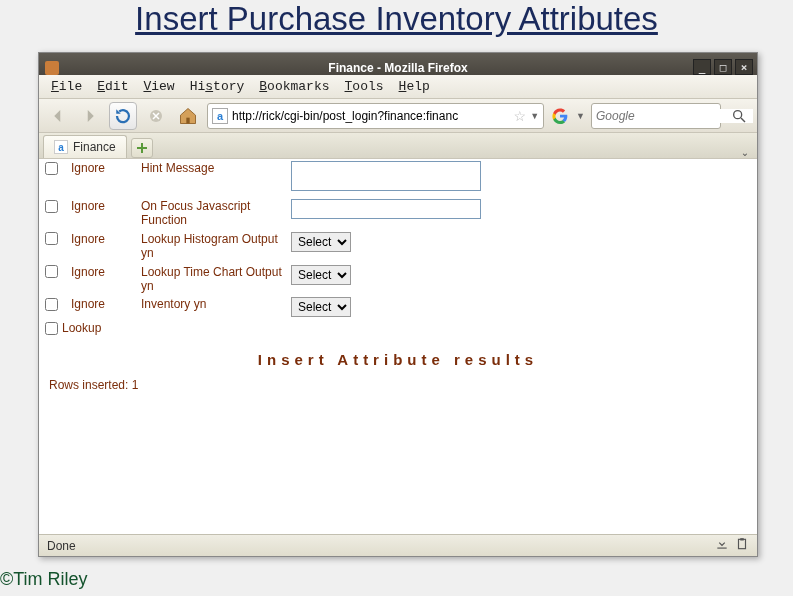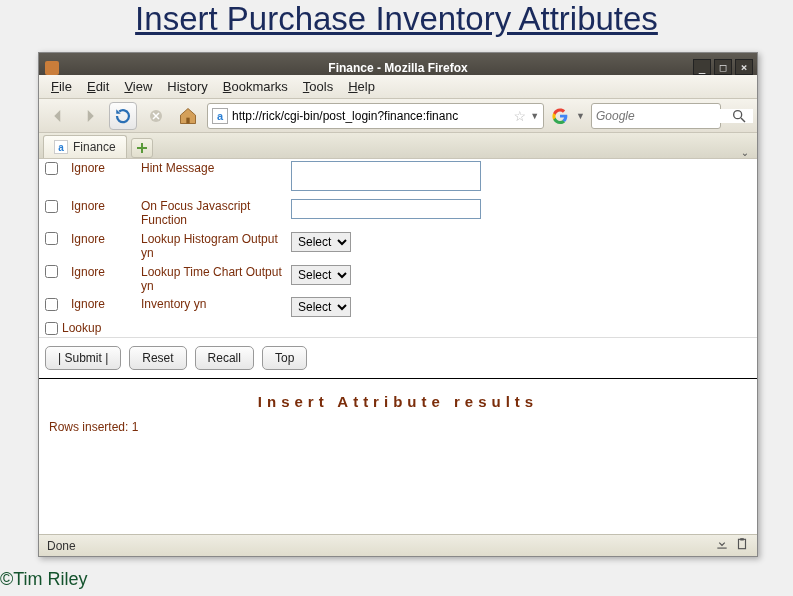--- a/index.html
+++ b/index.html
@@ -40,21 +40,21 @@
   }
   .titlebar .win-icons { position:absolute; right:4px; display:flex; gap:3px;}
   .win-btn { width:18px; height:16px; background:#3d3a34; border:1px solid #222; display:flex; align-items:center; justify-content:center; color:#ddd; font-size:11px; font-family:monospace;}
   .app-icon { position:absolute; left:6px; width:14px; height:14px; background:#c97d3a; border-radius:2px;}
   .menubar {
     height: 24px; background: linear-gradient(#f7f5ef,#e9e6dc);
     border-bottom:1px solid #c9c5b8;
     display:flex; align-items:center; padding:0 6px; gap:3px;
     font-size: 13px; color:#222;
   }
-  .menu-item { padding: 2px 6px; cursor:default; }
+  .menu-item { padding: 2px 6px; cursor:default;font-family:Liberation Mono, monospace; }
   .menu-item u { text-decoration: underline; }
   .navbar {
     height: 34px; background: linear-gradient(#f5f3ec,#e4e0d4);
     border-bottom:1px solid #c9c5b8;
     display:flex; align-items:center; padding:0 6px; gap:6px;
   }
   .nav-btn { width:26px; height:26px; display:flex; align-items:center; justify-content:center; color:#888;}
   .nav-btn svg { width:18px; height:18px; }
   .reload-btn { width:28px; height:28px; border-radius:4px; background:linear-gradient(#fdfdfd,#e7e7e7); border:1px solid #bbb; display:flex;align-items:center;justify-content:center;}
   .home-btn { width:26px;height:26px; display:flex;align-items:center;justify-content:center;}
@@ -239,26 +239,20 @@
             <span>Ignore</span>
           </div>
         <div class="col-label">Inventory yn</div>
         <div class="col-input"><select><option>Select</option></select></div>
         <div class="col-note"></div>
       </div>
       <div class="lookup-row">
         <input type="checkbox" style="">
         <span>Lookup</span>
       </div>
-      <div class="btnrow">
-        <button class="fbtn">|   Submit   |</button>
-        <button class="fbtn">Reset</button>
-        <button class="fbtn">Recall</button>
-        <button class="fbtn">Top</button>
-      </div>
       <div class="results-heading">Insert Attribute results</div>
       <div class="rows-inserted">Rows inserted: 1</div>
     </div>
   </div>
 
   <div class="statusbar">
     <span>Done</span>
     <div class="status-icons">
       <span style="color:#555;">
         <svg width="14" height="14" viewBox="0 0 24 24">

